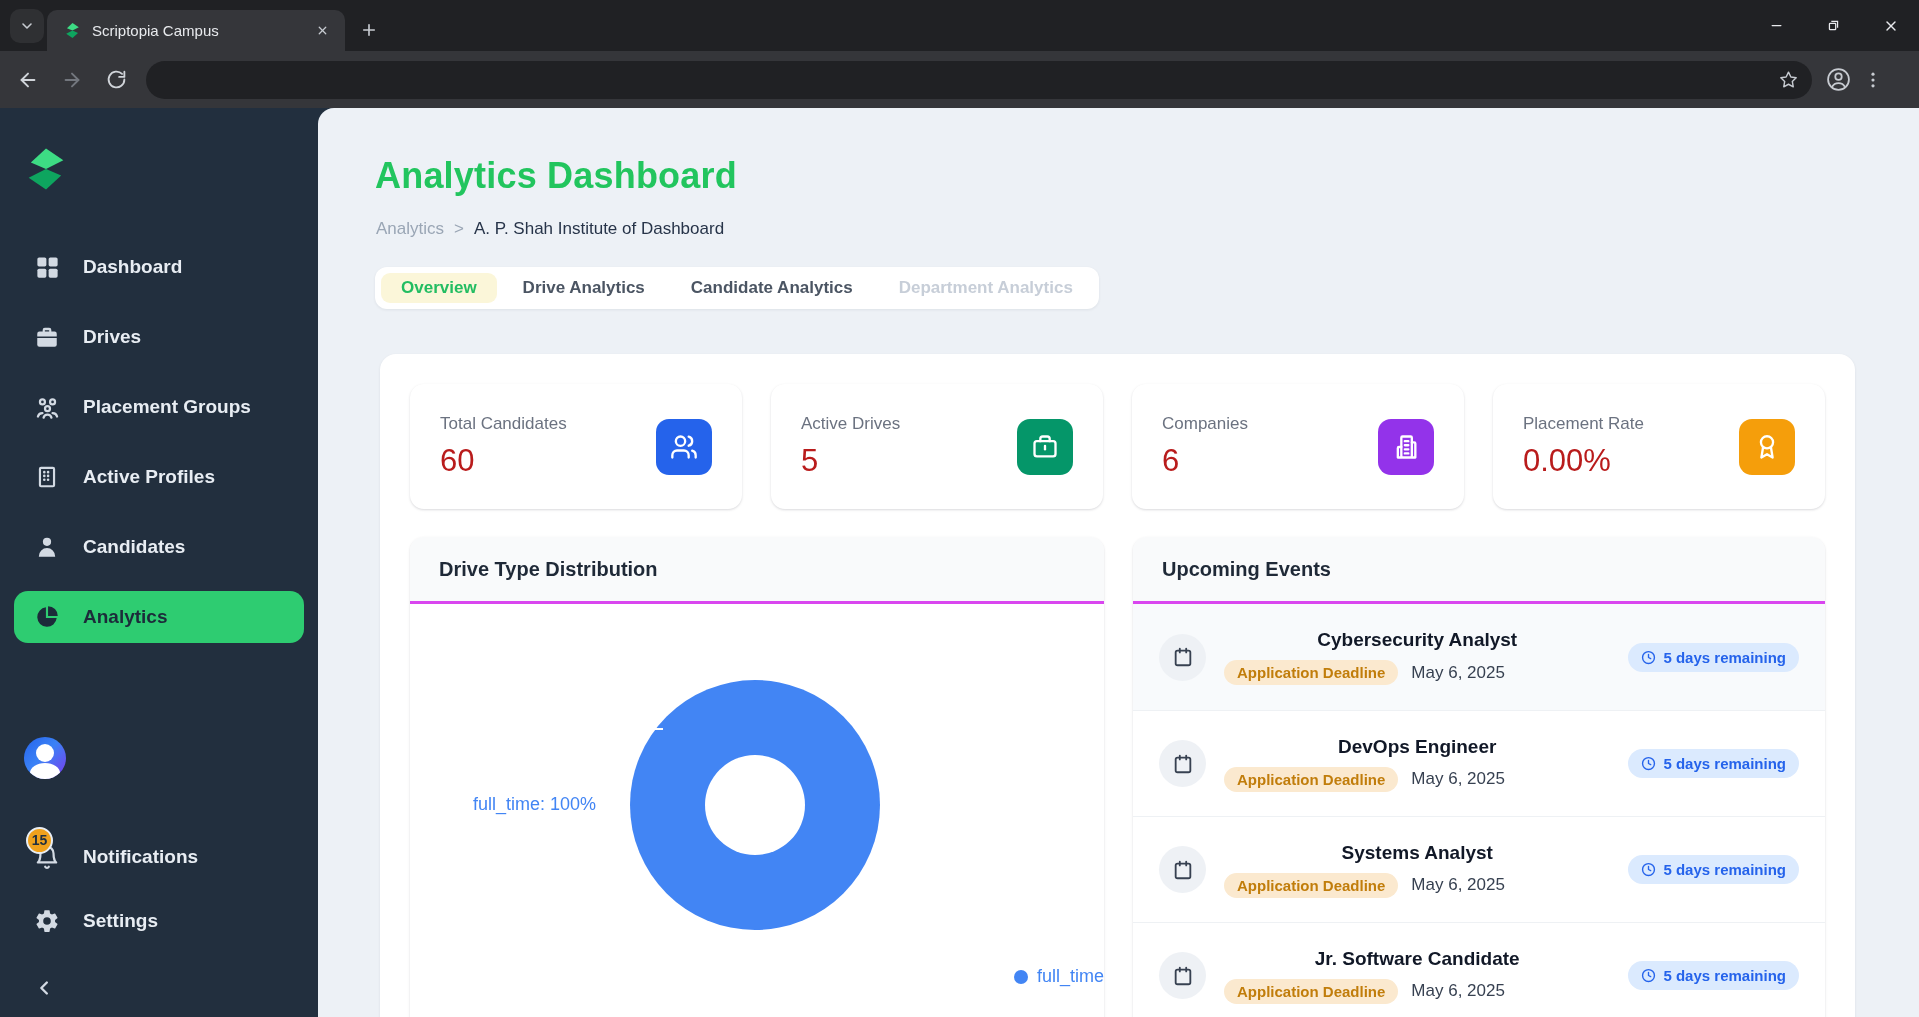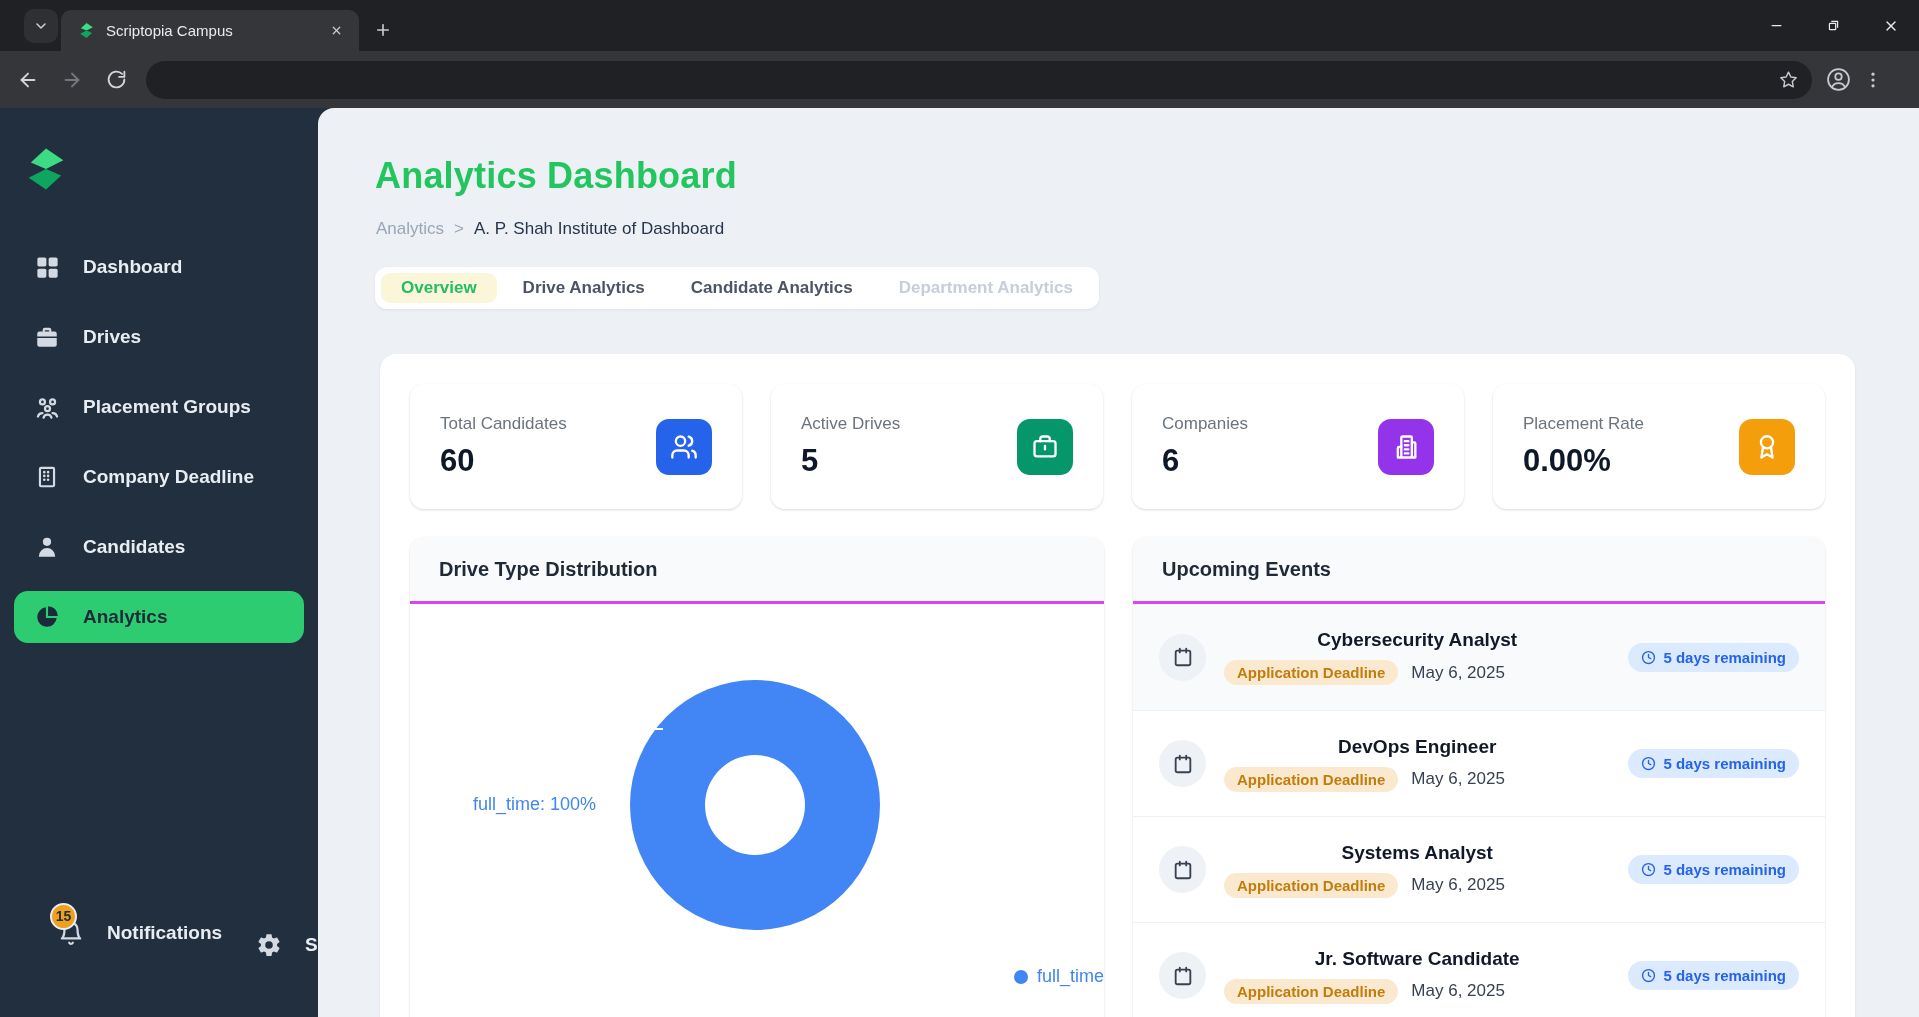--- a/index.html
+++ b/index.html
@@ -1,21 +1,21 @@
 <!DOCTYPE html>
 <html><head>
 <meta charset="utf-8">
 <style>
   * { margin:0; padding:0; box-sizing:border-box; }
   html,body { width:1919px; height:1017px; overflow:hidden; background:#202124;
               font-family:"Liberation Sans","DejaVu Sans",sans-serif; }
   .window { position:relative; width:1919px; height:1017px; }
 
   
-  .tabstrip { position:absolute; top:0; left:14px; right:0; height:54px; background:#202124;text-decoration:underline; }
+  .tabstrip { position:absolute; top:0; left:0; right:0; height:54px; background:#202124;text-decoration:underline; }
   .tab-search { position:absolute; left:10px; top:9px; width:34px; height:34px; border-radius:10px;
                 background:#2f3033; display:flex; align-items:center; justify-content:center; color:#c7cbd1; }
   .btab { position:absolute; left:47px; top:10px; width:298px; height:41px; background:#35363a;
           border-radius:10px 10px 0 0; display:flex; align-items:center; padding:0 12px 0 16px; gap:10px; }
   .btab-title { color:#e8eaed; font-size:15px; flex:1; white-space:nowrap; overflow:hidden; }
   .tab-close { width:22px; height:22px; border-radius:50%; color:#c7cbd1; display:flex; align-items:center; justify-content:center; }
   .newtab { position:absolute; left:352px; top:13px; width:34px; height:34px; border-radius:50%;
             color:#c7cbd1; display:flex; align-items:center; justify-content:center; }
   .wincontrols { position:absolute; right:0; top:0; height:51px; display:flex; }
   .winbtn { width:57px; height:51px; display:flex; align-items:center; justify-content:center; color:#e8eaed; }
@@ -36,21 +36,21 @@
   
   .sidebar { width:318px; flex:0 0 318px; background:#222f3e; display:flex; flex-direction:column;
              padding:33px 0 16px 0; position:relative; }
   .logo { margin-left:20px; width:52px; height:56px; }
   .menu { margin-top:44px; display:flex; flex-direction:column; gap:18px; }
   .mitem { height:52px; display:flex; align-items:center; gap:22px; padding-left:34px;
            color:#e8edf3; font-size:19px; font-weight:600; }
   .mitem .micon { width:27px; height:27px; color:#d3dae3; display:flex; }
   .mitem.active { background:#2ecc71; color:#1c2b3a; margin:0 14px; padding-left:20px; border-radius:14px; }
   .mitem.active .micon { color:#1c2b3a; }
-  .side-bottom { margin-top:auto; display:flex; flex-direction:row; }
+  .side-bottom { margin-top:auto; display:flex; flex-direction:column; }
   .avatar { margin-left:24px; width:42px; height:42px; border-radius:50%;
             background:linear-gradient(135deg,#2563eb 0%,#3b82f6 45%,#7c3aed 100%);
             position:relative; overflow:hidden; margin-bottom:52px; }
   .avatar::before { content:""; position:absolute; left:12px; top:7px; width:18px; height:18px;
                     border-radius:50%; background:#fff; }
   .avatar::after { content:""; position:absolute; left:6px; top:26px; width:30px; height:20px;
                    border-radius:50% 50% 0 0; background:#fff; }
   .bell-wrap { position:relative; width:27px; height:27px; }
   .badge { position:absolute; left:-8px; top:-17px; min-width:27px; height:27px; border-radius:50%;
            background:#f0a11c; border:2px solid #e8edf3; color:#203040; font-size:14px; font-weight:700;
@@ -71,21 +71,21 @@
   .ptab.active { background:#fbf6d9; color:#23bd62; }
   .ptab.disabled { color:#c7ced8; }
 
   .bigcard { position:absolute; left:62px; top:246px; width:1475px; height:900px; background:#fff;
              border-radius:16px; box-shadow:0 1px 3px rgba(16,24,40,.08); padding:30px; }
 
   .stats { display:grid; grid-template-columns:repeat(4,1fr); gap:29px; }
   .stat { height:125px; border-radius:14px; background:#fff; box-shadow:0 1px 3px rgba(16,24,40,.1),0 1px 2px rgba(16,24,40,.06);
           display:flex; align-items:center; justify-content:space-between; padding:0 30px; }
   .stat-label { font-size:17px; color:#6b7280; font-weight:500; }
-  .stat-value { font-size:31px; font-weight:700; color:#0f172a; margin-top:9px; }
+  .stat-value { font-size:31px; font-weight:400; color:#b91c1c; margin-top:9px; }
   .stat-icon { width:56px; height:56px; border-radius:13px; display:flex; align-items:center; justify-content:center; color:#fff; }
   .si-blue   { background:#2563eb; }
   .si-green  { background:#059669; }
   .si-purple { background:#9333ea; }
   .si-amber  { background:#f59e0b; }
 
   .panels { display:grid; grid-template-columns:694px 692px; gap:29px; margin-top:28px; }
   .panel { border-radius:14px; background:#fff; box-shadow:0 1px 3px rgba(16,24,40,.1),0 1px 2px rgba(16,24,40,.06);
            overflow:hidden; height:620px; }
   .panel-head { height:67px; background:#f9fafb; border-bottom:3px solid #d946ef; display:flex;
@@ -255,21 +255,21 @@
           </span>
           <span>Placement Groups</span>
         </div>
         <div class="mitem">
           <span class="micon">
             <svg width="26" height="26" viewBox="0 0 24 24" fill="none" stroke="currentColor" stroke-width="2" stroke-linejoin="round">
                 <rect x="5.5" y="3.5" width="13" height="17" rx="1"></rect>
                 <path d="M9.5 7.5h.01M13 7.5h.01M9.5 11h.01M13 11h.01M9.5 14.5h.01M13 14.5h.01" stroke-linecap="round" stroke-width="2.4"></path>
               </svg>
           </span>
-          <span>Company Deadline</span>
+          <span>Active Profiles</span>
         </div>
         <div class="mitem">
           <span class="micon">
             <svg width="26" height="26" viewBox="0 0 24 24" fill="currentColor">
                 <circle cx="12" cy="7.2" r="3.8"></circle>
                 <path d="M4.5 20.5a7.5 7.5 0 0 1 15 0v.5h-15z"></path>
               </svg>
           </span>
           <span>Candidates</span>
         </div>

